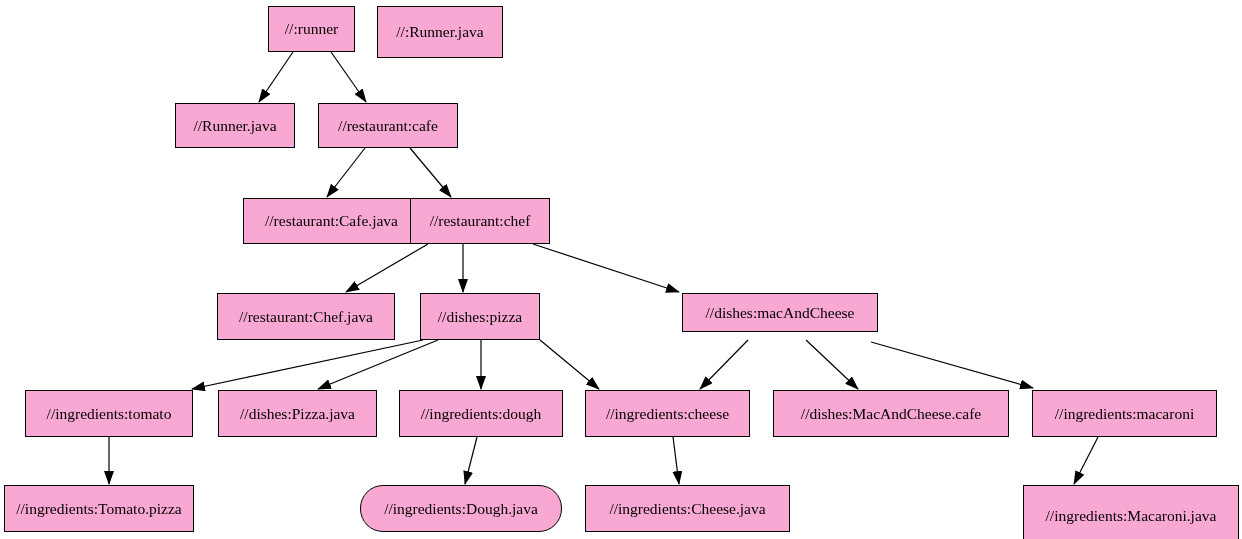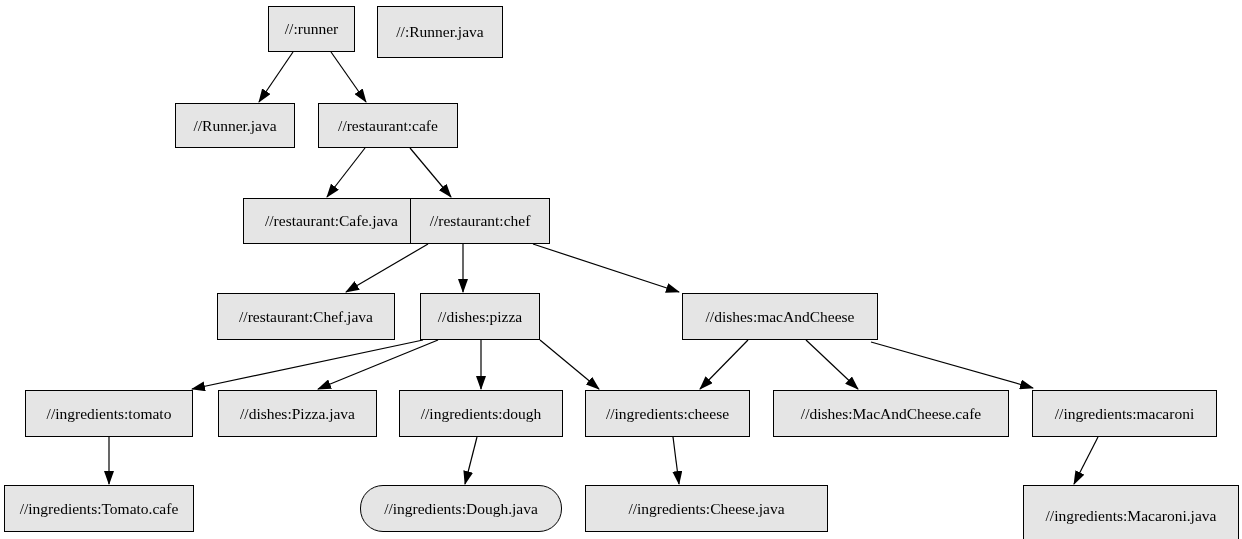--- a/index.html
+++ b/index.html
@@ -19,21 +19,21 @@
     position: absolute;
     left: 0;
     top: 0;
     width: 1242px;
     height: 539px;
   }
   .node {
     position: absolute;
     box-sizing: border-box;
     border: 1.4px solid #000000;
-    background: #e5e5e5;
+    background: #f9a8d4;
     display: flex;
     align-items: center;
     justify-content: center;
     font-size: 15.5px;
     color: #000000;
     white-space: nowrap;
   }
 </style>
 </head>
 <body>
@@ -84,21 +84,21 @@
       </div>
       <div class="node" style="left: 410px; top: 198px; width: 140px; height: 46px;">
         <span>//restaurant:chef</span>
       </div>
       <div class="node" style="left: 217px; top: 293px; width: 178px; height: 47px;">
         <span>//restaurant:Chef.java</span>
       </div>
       <div class="node" style="left: 420px; top: 293px; width: 120px; height: 47px;">
         <span>//dishes:pizza</span>
       </div>
-      <div class="node" style="left: 682px; top: 293px; width: 196px; height: 47px;">
+      <div class="node" style="left: 682px; top: 293px; width: 196px; height: 39px;">
         <span>//dishes:macAndCheese</span>
       </div>
       <div class="node" style="left: 25px; top: 390px; width: 168px; height: 47px;">
         <span>//ingredients:tomato</span>
       </div>
       <div class="node" style="left: 218px; top: 390px; width: 159px; height: 47px;">
         <span>//dishes:Pizza.java</span>
       </div>
       <div class="node" style="left: 399px; top: 390px; width: 164px; height: 47px;">
         <span>//ingredients:dough</span>
@@ -106,25 +106,25 @@
       <div class="node" style="left: 585px; top: 390px; width: 165px; height: 47px;">
         <span>//ingredients:cheese</span>
       </div>
       <div class="node" style="left: 773px; top: 390px; width: 236px; height: 47px;">
         <span>//dishes:MacAndCheese.cafe</span>
       </div>
       <div class="node" style="left: 1032px; top: 390px; width: 185px; height: 47px;">
         <span>//ingredients:macaroni</span>
       </div>
       <div class="node" style="left: 4px; top: 485px; width: 190px; height: 47px;">
-        <span>//ingredients:Tomato.cafe</span>
+        <span>//ingredients:Tomato.pizza</span>
       </div>
       <div class="node" style="left: 360px; top: 485px; width: 202px; height: 47px; border-radius: 23px;">
         <span>//ingredients:Dough.java</span>
       </div>
-      <div class="node" style="left: 585px; top: 485px; width: 243px; height: 47px;">
+      <div class="node" style="left: 585px; top: 485px; width: 205px; height: 47px;">
         <span>//ingredients:Cheese.java</span>
       </div>
       <div class="node" style="left: 1023px; top: 485px; width: 216px; height: 61px;">
         <span>//ingredients:Macaroni.java</span>
       </div>
     </div>
 </div>
 
 </body></html>

